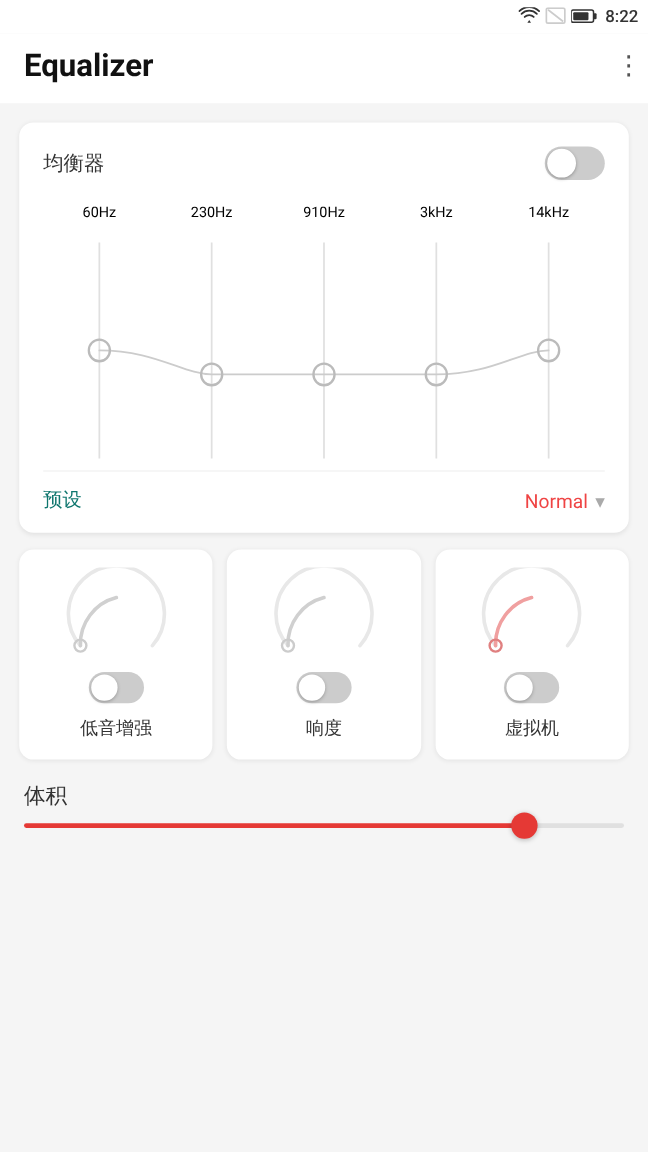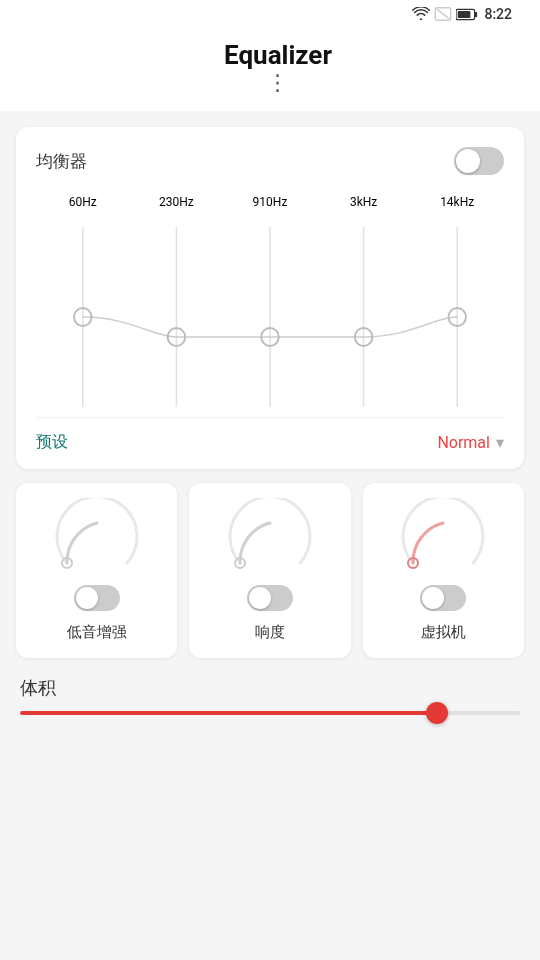--- a/index.html
+++ b/index.html
@@ -9,22 +9,22 @@
       min-height: 960px;
       background: #f5f5f5;
       font-family: 'Roboto', Arial, sans-serif;
       color: #333;
     }
 
     
     .status-bar {
       display: flex;
       justify-content: flex-end;
-      align-items: center;
-      padding: 6px 28px;
+      align-items: flex-start;
+      padding: 6px 8px;
       background: #fff;
       gap: 6px;
     }
     .status-icons {
       display: flex;
       align-items: center;
       gap: 4px;
     }
     .status-time {
       font-size: 14px;
@@ -32,21 +32,20 @@
       color: #333;
     }
 
     
     .header {
       display: flex;
       justify-content: space-between;
       align-items: center;
       background: #fff;
       padding: 12px 4px 16px 20px;
-      flex-direction: column;
     }
     .header-title {
       font-size: 26px;
       font-weight: 700;
       color: #111;
     }
     .header-menu {
       font-size: 22px;
       color: #555;
       cursor: pointer;

